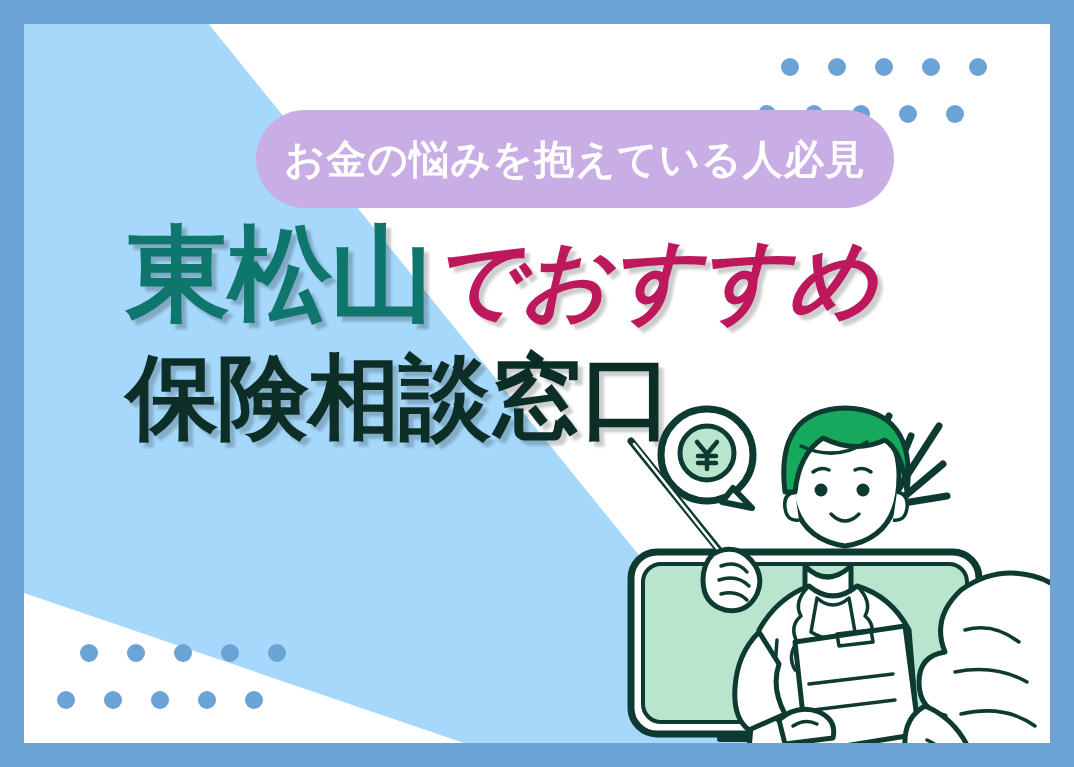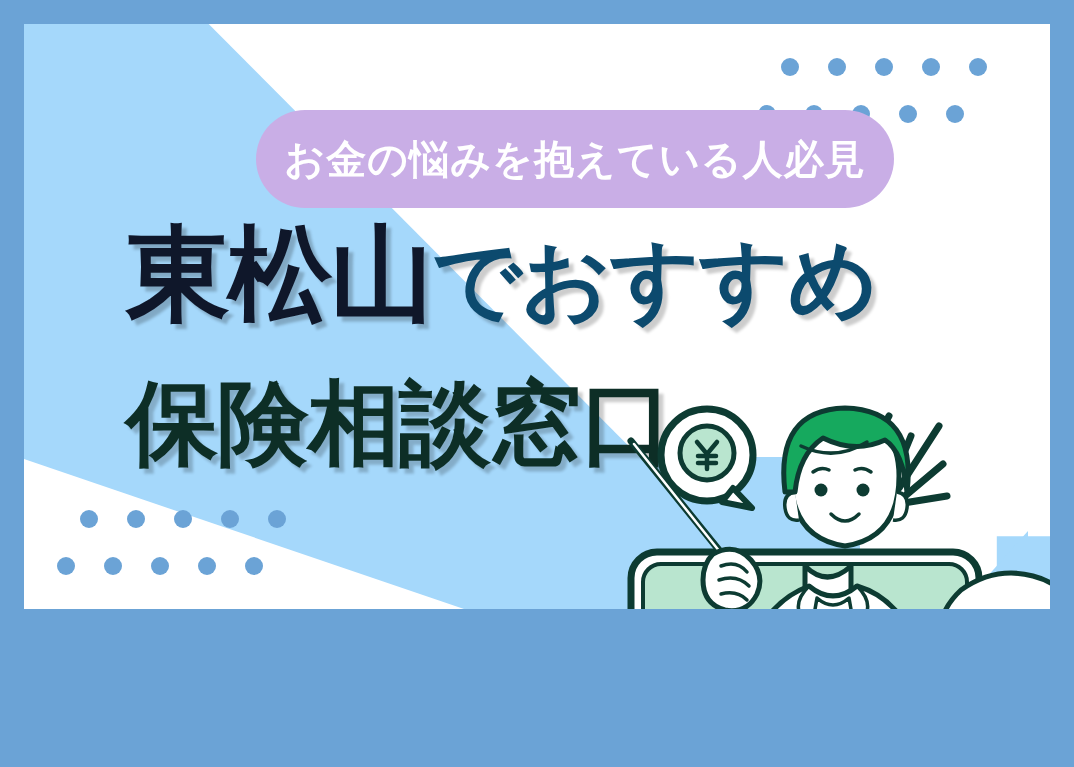--- a/index.html
+++ b/index.html
@@ -14,21 +14,21 @@
   
   .eyecatch {
     position:relative;
     width:1074px; height:767px;
     background:#6ba3d6;              
     overflow:hidden;
   }
   .inner {
     position:absolute;
     left:24px; top:24px;
-    width:1026px; height:585px;
+    width:1026px; height:719px;
     background:#a5d8fb;              
     overflow:hidden;
   }
   .wedge-white-2 {
     position:absolute; inset:0;
     background:#ffffff;
     clip-path:polygon(18% 0%, 100% 0%, 100% 74%, 60% 74%);
   }
   
   .wedge-bl {
@@ -80,30 +80,31 @@
     white-space:nowrap;
   }
 
   
   .headline {
     position:absolute;
     left:102px; top:198px;
     width:780px;
   }
   .hl-line { white-space:nowrap; line-height:1.0; }
-  .hl-line + .hl-line { margin-top:52px; }
+  .hl-line + .hl-line { margin-top:26px; }
   .hl-place {
-    font-size:104px; font-weight:700; color:#0f172a;
+    font-size:104px; font-weight:700; color:#0f766e;
     text-shadow:5px 5px 3px rgba(0,0,0,0.22);
     letter-spacing:-2px;
   }
   .hl-rest {
-    font-size:88px; font-weight:700; color:#0c4a6e;
+    font-size:88px; font-weight:700; color:#be185d;
     text-shadow:5px 5px 3px rgba(0,0,0,0.20);
     letter-spacing:-1px;
+    font-style:italic;
   }
   .hl-main {
     font-size:92px; font-weight:700; color:#0d2e26;
     text-shadow:5px 5px 3px rgba(0,0,0,0.20);
     letter-spacing:-1px;
   }
 
   
   .illus { position:absolute; left:585px; top:360px; width:470px; height:410px; }
   .illus svg { display:block; }

